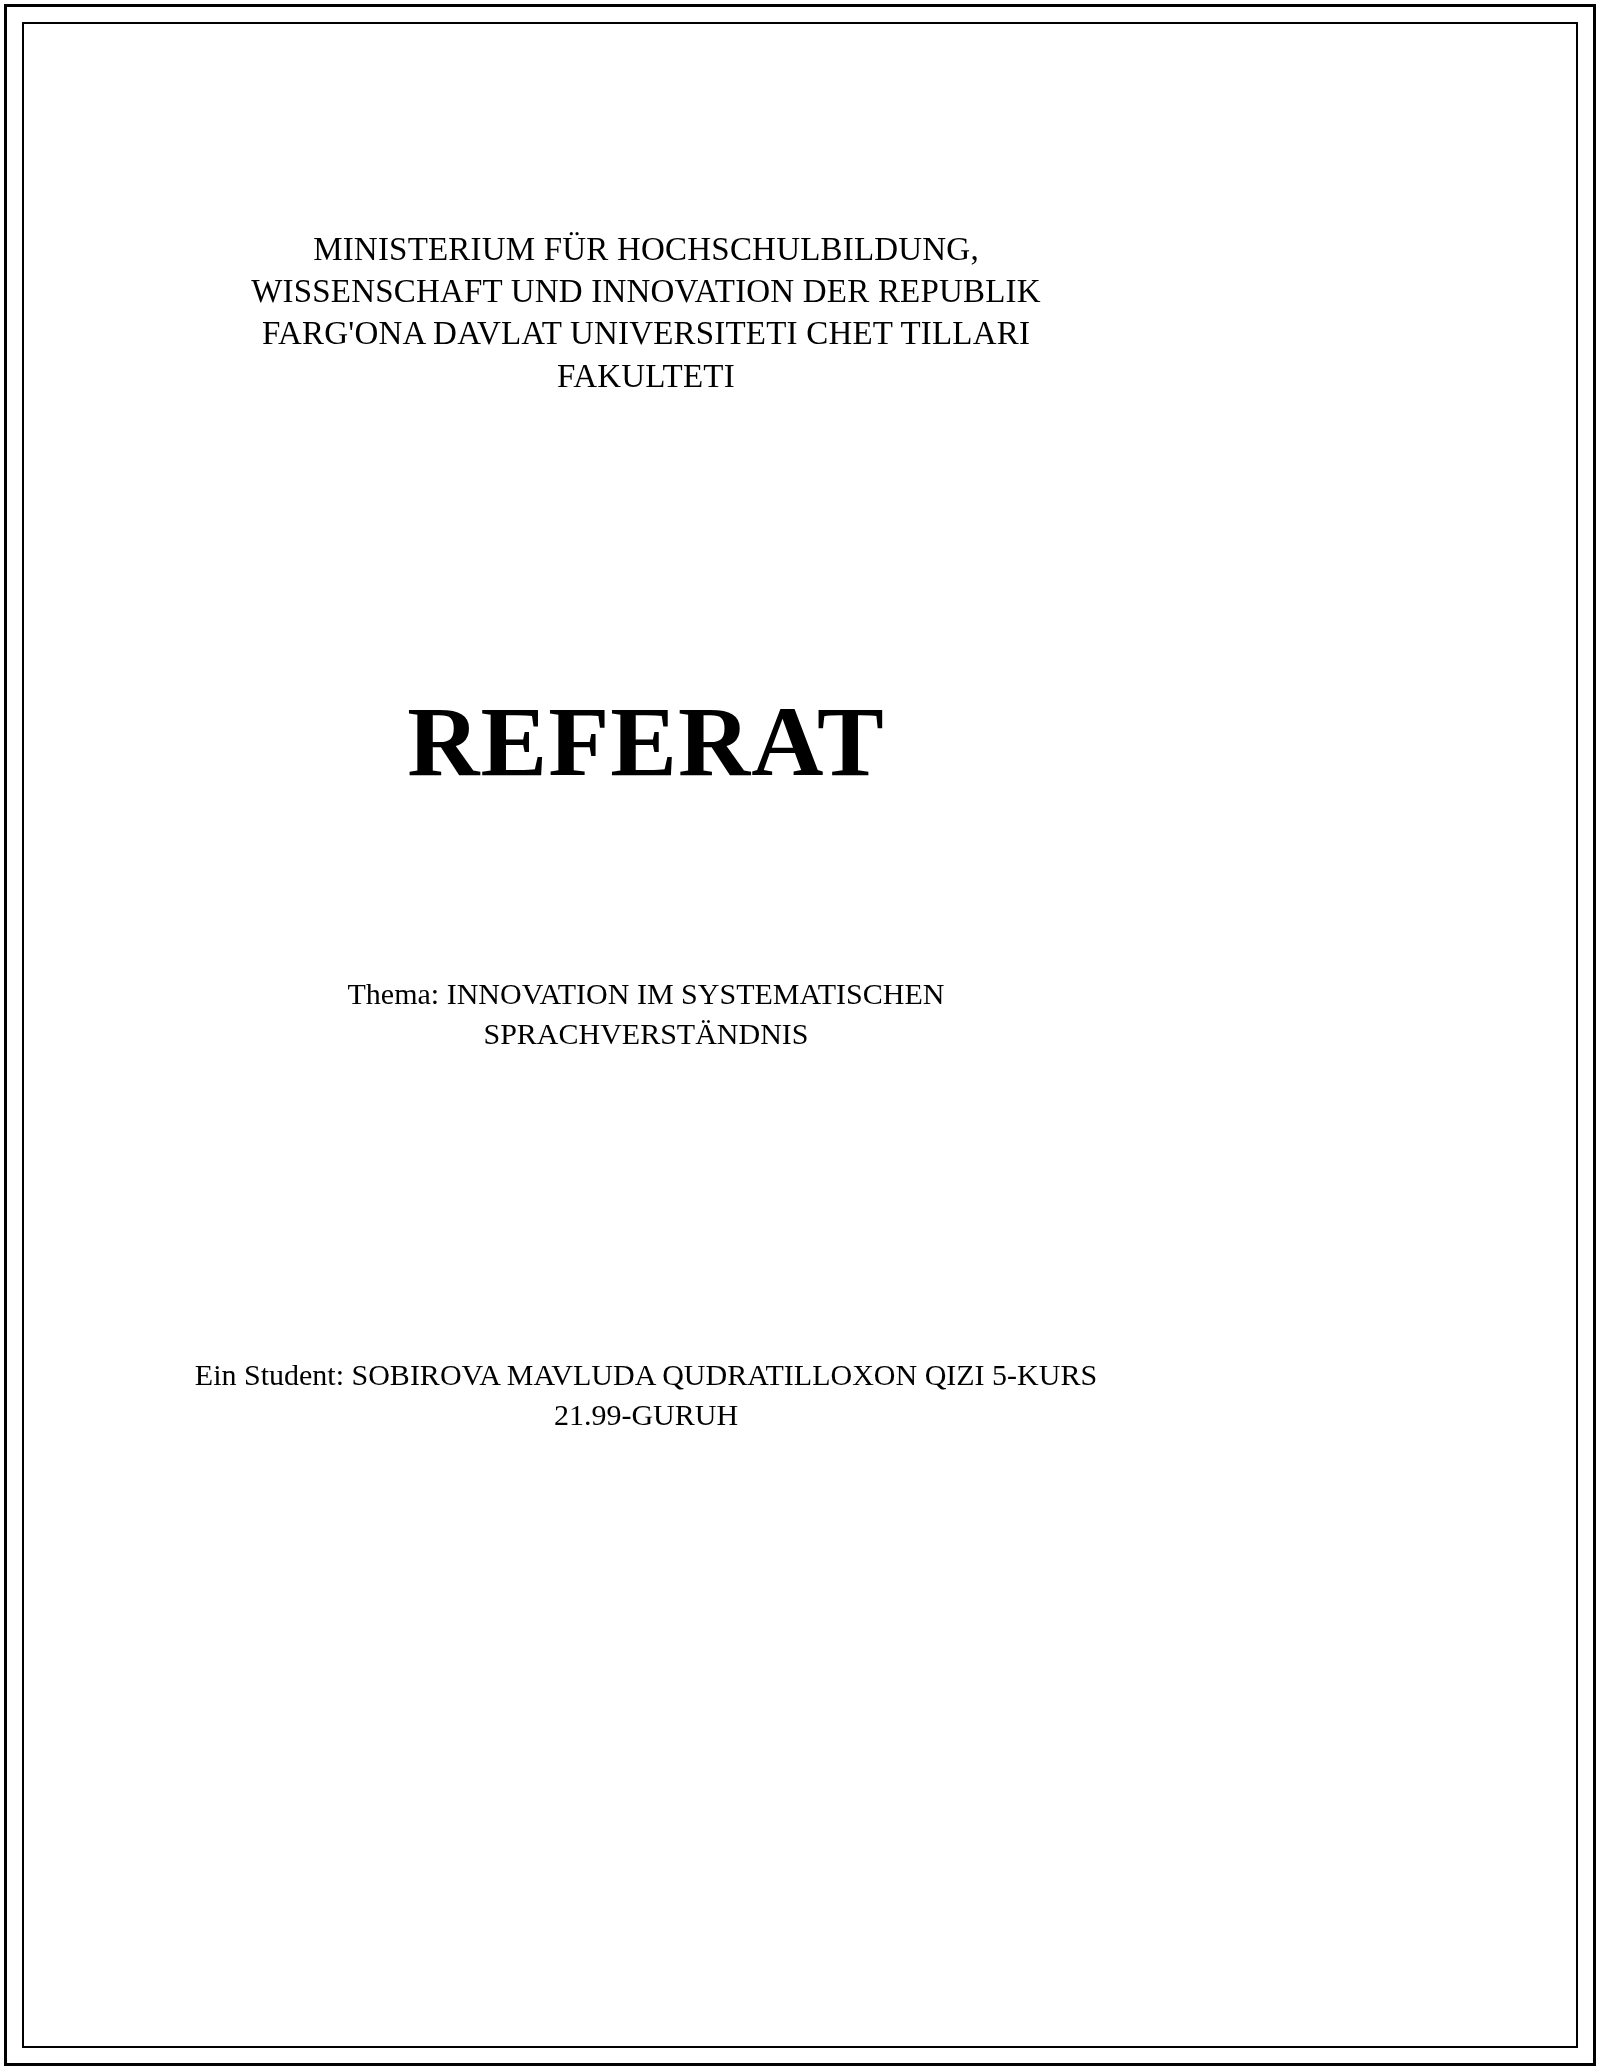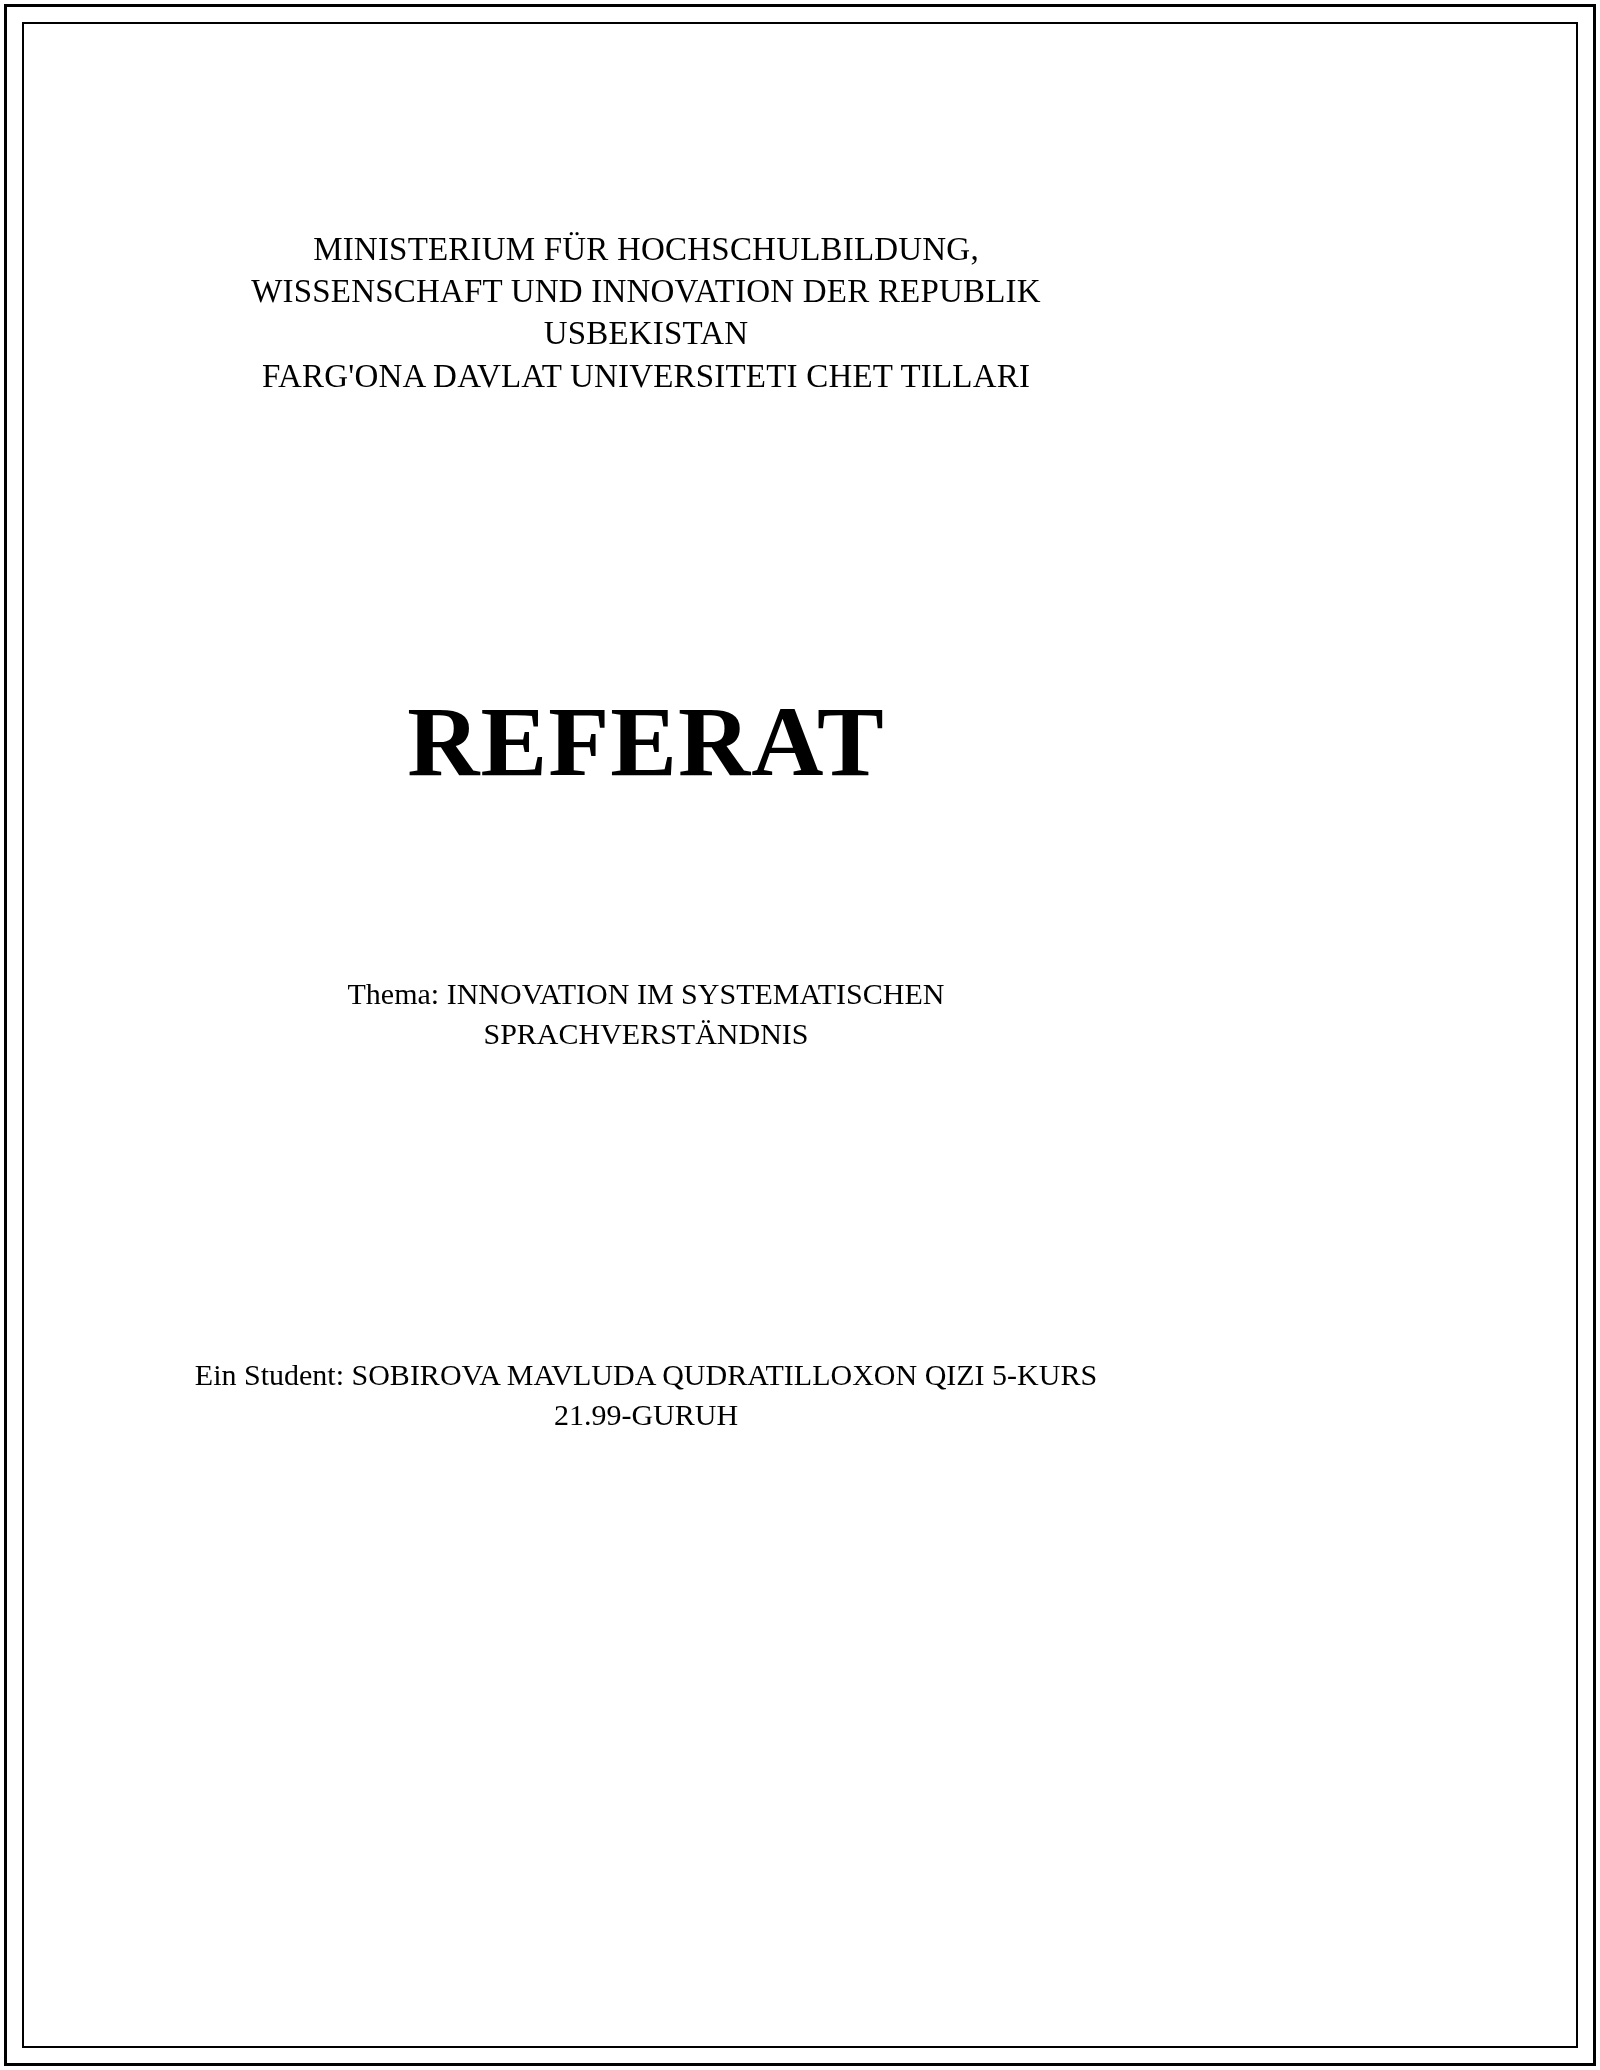--- a/index.html
+++ b/index.html
@@ -103,22 +103,22 @@
 <div class="page">
 
   <div class="outer-frame"></div>
   <div class="inner-frame"></div>
 
   <div class="content">
 
     <div class="institution">
       <span class="line">MINISTERIUM FÜR HOCHSCHULBILDUNG,</span>
       <span class="line">WISSENSCHAFT UND INNOVATION DER REPUBLIK</span>
-      <span class="line">USBEKISTAN</span>
       <span class="line">FARG'ONA DAVLAT UNIVERSITETI CHET TILLARI</span>
+      <span class="line">FAKULTETI</span>
     </div>
 
     <div class="doc-title">REFERAT</div>
 
     <div class="subject">Thema: INNOVATION IM SYSTEMATISCHEN SPRACHVERSTÄNDNIS</div>
 
     <div class="author">
       <span class="line">Ein Student: SOBIROVA MAVLUDA QUDRATILLOXON QIZI 5-KURS</span>
       <span class="line">21.99-GURUH</span>
     </div>

